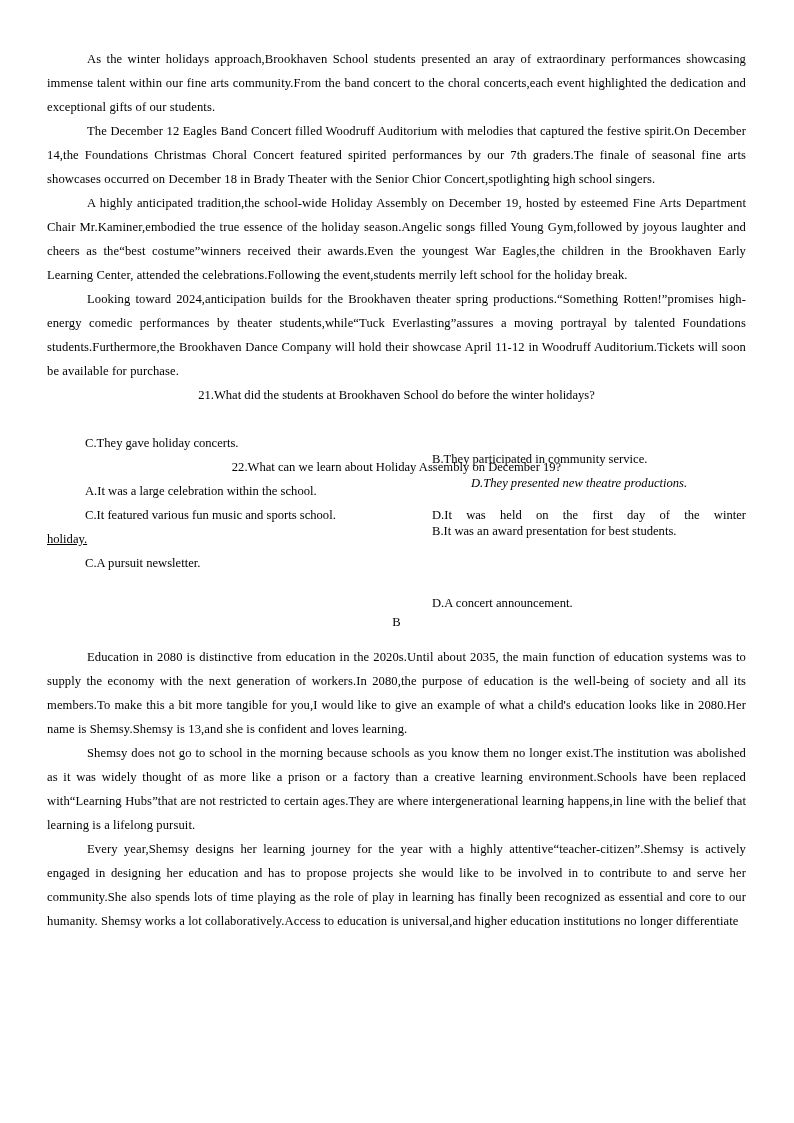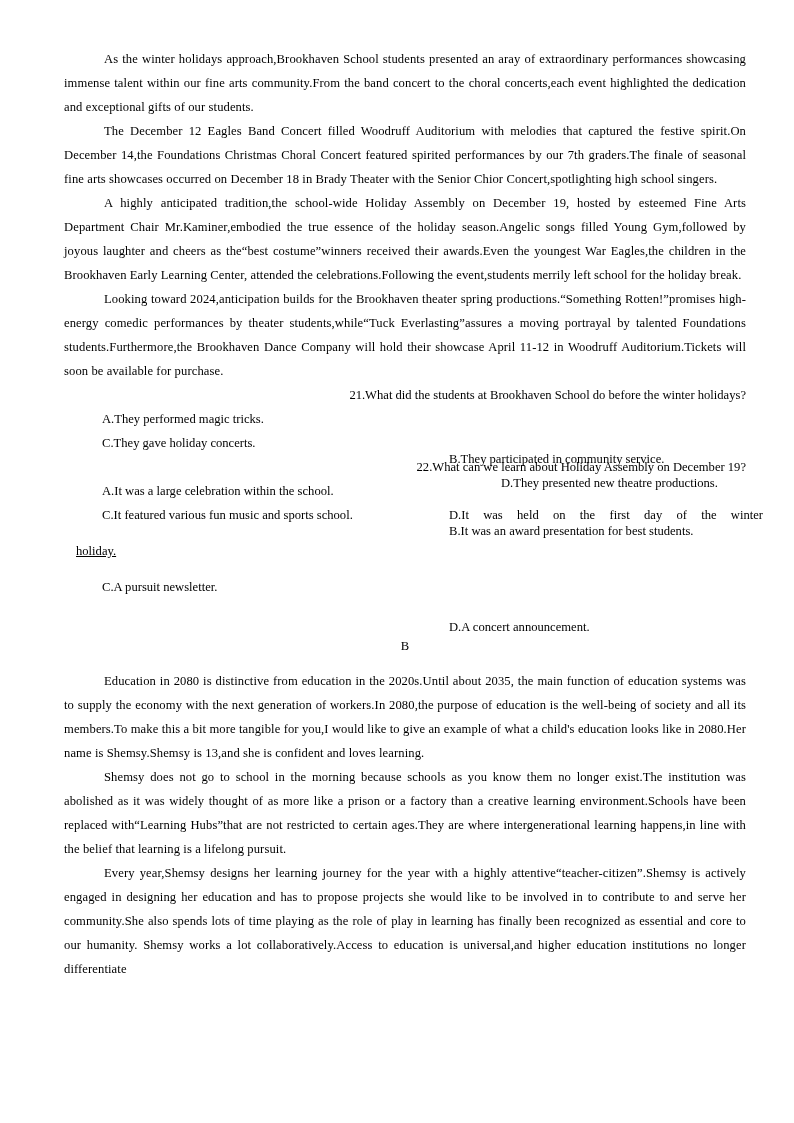--- a/index.html
+++ b/index.html
@@ -12,21 +12,21 @@
     height: 1123px;
     font-family: "Liberation Serif", "DejaVu Serif", serif;
     color: #000000;
     overflow: hidden;
   }
   .page {
     position: relative;
     width: 794px;
     height: 1123px;
     box-sizing: border-box;
-    padding: 47px 48px 0 64px;
+    padding: 47px 48px 0 47px;
   }
   .body-text {
     font-size: 12.6px;
     line-height: 24px;
     text-align: justify;
     text-justify: inter-word;
     margin: 0;
     letter-spacing: 0.1px;
   }
   .para {
@@ -41,21 +41,21 @@
   .spacer-line {
     height: 24px;
   }
   .spacer-half {
     height: 11px;
   }
   .question-stem {
     font-size: 12.6px;
     line-height: 24px;
     margin: 0;
-    text-align: right;
+    text-align: center;
   }
   .options {
     position: relative;
     font-size: 12.6px;
     line-height: 24px;
   }
   .opt-row {
     position: relative;
     height: 24px;
     white-space: nowrap;
@@ -65,62 +65,62 @@
     left: 38px;
     top: 0;
   }
   .opt-b, .opt-d {
     position: absolute;
     left: 385px;
     top: 0;
     margin-top: 40px;
   }
   .opt-d.deep {
-    left: 437px;
+    left: 424px;
+    font-style: italic;
   }
   .opt-wide {
     position: absolute;
     left: 385px;
     top: 0;
     width: 314px;
     text-align: justify;
     text-justify: inter-word;
     white-space: normal;
   }
   .opt-wide > span {
     display: inline-block;
     width: 100%;
     text-align: justify;
     text-align-last: justify;
   }
   .tail-line {
     font-size: 12.6px;
     line-height: 24px;
-    margin: 12px;
+    margin: 0;
     text-align: left;
     text-decoration: underline;
   }
 </style>
 </head>
 <body>
 
 <div class="page">
 
   <div>
     <p class="body-text para">As the winter holidays approach,Brookhaven School students presented an aray of extraordinary performances showcasing immense talent within our fine arts community.From the band concert to the choral concerts,each event highlighted the dedication and exceptional gifts of our students.</p>
     <p class="body-text para">The December 12 Eagles Band Concert filled Woodruff Auditorium with melodies that captured the festive spirit.On December 14,the Foundations Christmas Choral Concert featured spirited performances by our 7th graders.The finale of seasonal fine arts showcases occurred on December 18 in Brady Theater with the Senior Chior Concert,spotlighting high school singers.</p>
     <p class="body-text para">A highly anticipated tradition,the school-wide Holiday Assembly on December 19, hosted by esteemed Fine Arts Department Chair Mr.Kaminer,embodied the true essence of the holiday season.Angelic songs filled Young Gym,followed by joyous laughter and cheers as the“best costume”winners received their awards.Even the youngest War Eagles,the children in the Brookhaven Early Learning Center, attended the celebrations.Following the event,students merrily left school for the holiday break.</p>
     <p class="body-text para">Looking toward 2024,anticipation builds for the Brookhaven theater spring productions.“Something Rotten!”promises high-energy comedic performances by theater students,while“Tuck Everlasting”assures a moving portrayal by talented Foundations students.Furthermore,the Brookhaven Dance Company will hold their showcase April 11-12 in Woodruff Auditorium.Tickets will soon be available for purchase.</p>
   </div>
 
   <div>
     <p class="question-stem">21.What did the students at Brookhaven School do before the winter holidays?</p>
     <div class="options">
       <div class="opt-row">
-        <span class="opt-a">A.They performed magic tricks.</span>
         <span class="opt-b">B.They participated in community service.</span>
       </div>
       <div class="opt-row">
         <span class="opt-c">C.They gave holiday concerts.</span>
         <span class="opt-d deep">D.They presented new theatre productions.</span>
       </div>
     </div>
   </div>
 
   <div>

